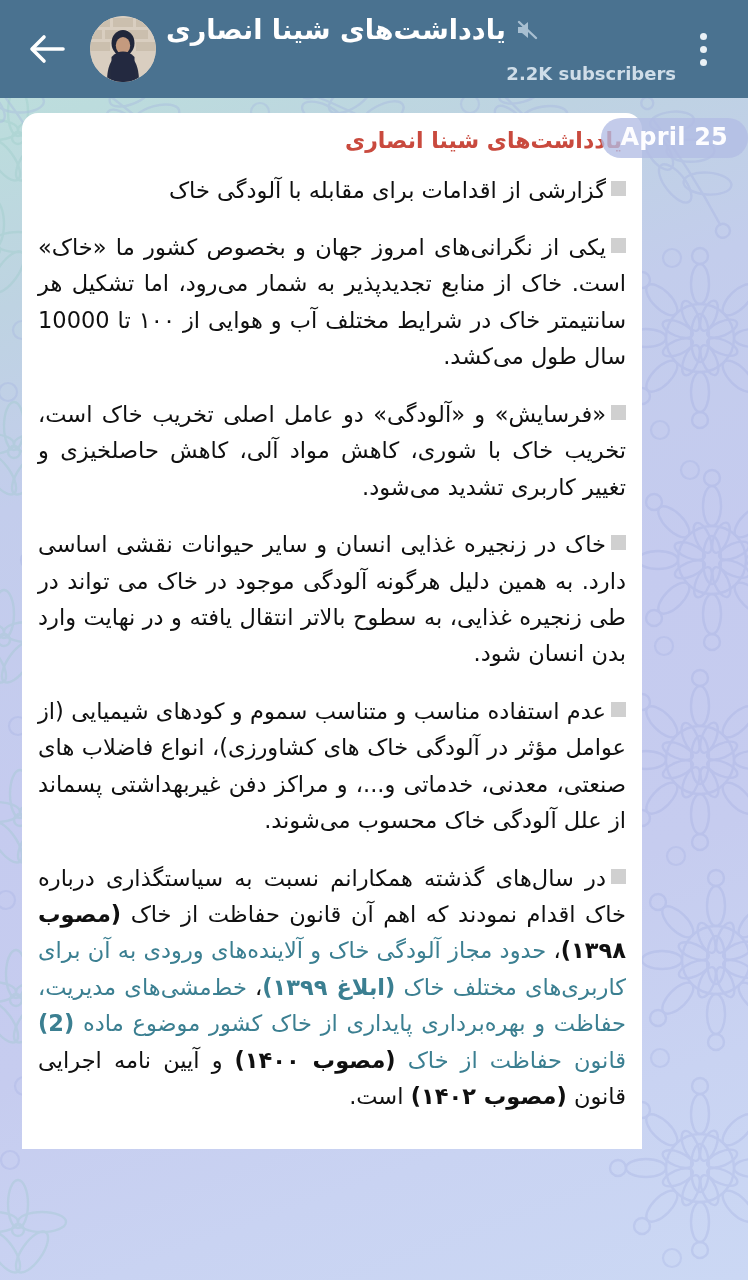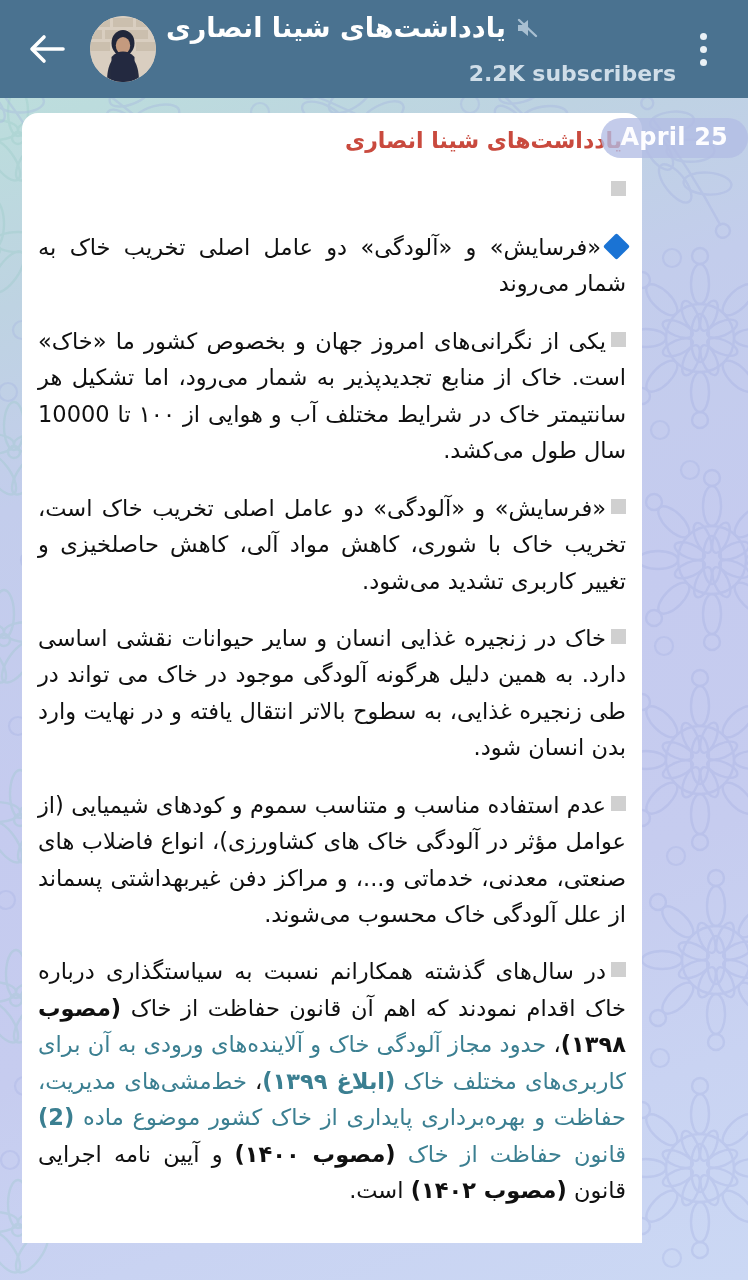--- a/index.html
+++ b/index.html
@@ -70,21 +70,21 @@
     color:#fff;
     font-size:27px;
     font-weight:bold;
     line-height:1.2;
     white-space:nowrap;
     direction:rtl;
   }
   #mute-icon { flex:0 0 auto; display:flex; align-items:center; opacity:.85; }
   #subscribers {
     color:#cfdde8;
-    font-size:22px;
+    font-size:18px;
     font-weight:bold;
     direction:ltr;
     text-align:right;
     margin-top:17px;
   }
   #menu-btn {
     width:46px; height:58px;
     display:flex; flex-direction:column;
     align-items:center; justify-content:center;
     gap:6px; flex:0 0 auto; cursor:pointer;
@@ -367,26 +367,23 @@
 <div id="date-badge-wrap">
   <span id="date-badge">April 25</span>
 </div>
 
 <div id="bubble">
 
   <div id="sender-name">یادداشت‌های شینا انصاری</div>
 
 
   <div class="para first">
-    <span class="sq"></span>
-  </div>
-
-  <div class="para">
-    <span class="dia"></span><span>«فرسایش» و «آلودگی» دو عامل اصلی تخریب خاک به شمار می‌روند</span>
-  </div>
+    <span class="sq"></span><span>گزارشی از اقدامات برای مقابله با آلودگی خاک</span>
+  </div>
+
 
   <div class="para">
     <span class="sq"></span><span>یکی از نگرانی‌های امروز جهان و بخصوص کشور ما «خاک» است. خاک از منابع تجدیدپذیر به شمار می‌رود، اما تشکیل هر سانتیمتر خاک در شرایط مختلف آب و هوایی از ۱۰۰ تا 10000 سال طول می‌کشد.</span>
   </div>
 
   <div class="para">
     <span class="sq"></span><span>«فرسایش» و «آلودگی» دو عامل اصلی تخریب خاک است، تخریب خاک با شوری، کاهش مواد آلی، کاهش حاصلخیزی و تغییر کاربری تشدید می‌شود.</span>
   </div>
 
   <div class="para">

